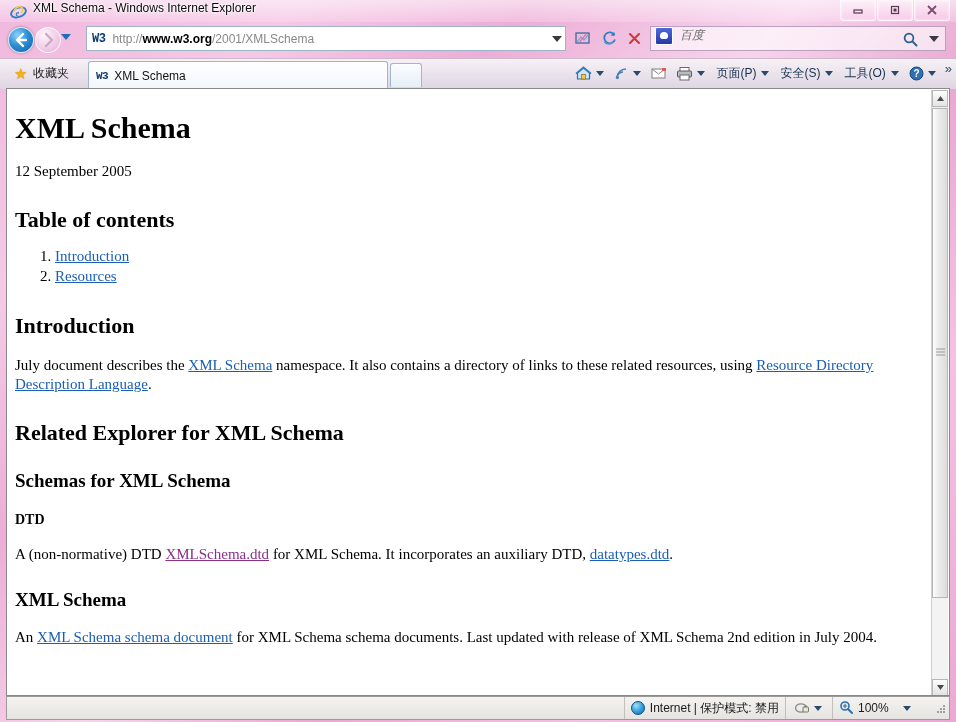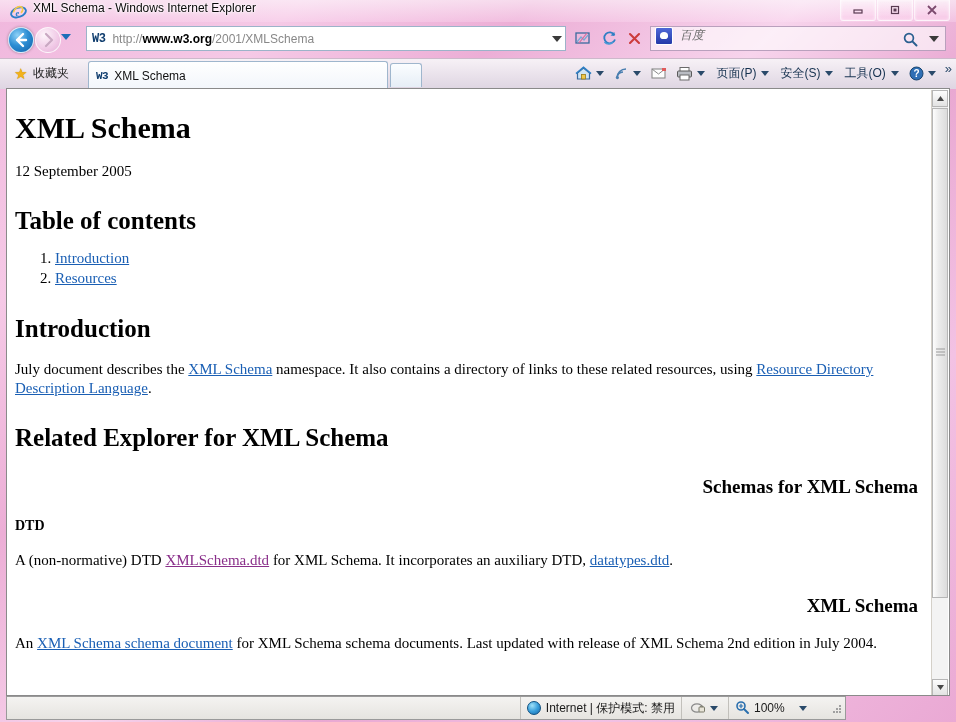--- a/index.html
+++ b/index.html
@@ -202,24 +202,24 @@
     overflow: hidden;
     font-family: "Liberation Serif", "DejaVu Serif", serif;
     color: #000;
     background: #fff;
   }
   .doc-inner { padding: 8px 8px 0 8px; }
   .doc h1 {
     font-size: 30px; margin: 14px 0 0 0; font-weight: bold; letter-spacing: 0px;
   }
   .doc h2 {
-    font-size: 25px; margin: 26px 0 0 0; font-weight: bold;
+    font-size: 22px; margin: 26px 0 0 0; font-weight: bold;
   }
   .doc h3 {
-    font-size: 19px; margin: 24px 0 0 0; font-weight: bold; text-align: right;
+    font-size: 19px; margin: 24px 0 0 0; font-weight: bold;
   }
   .doc h4 {
     font-size: 14px; margin: 20px 0 0 0; font-weight: bold;
   }
   .doc p {
     font-size: 15px; margin: 17px 0 0 0; line-height: 1.28;
   }
   .doc ol {
     font-size: 15px; margin: 14px 0 0 0; padding-left: 40px; line-height: 1.33;
   }
@@ -258,21 +258,21 @@
     display:block; height:1px; background:#9a9a9a; margin-bottom:2px;
   }
   .sb-track-lower {
     position: absolute; left: 0; top: 508px; width: 16px; height: 81px;
     background: #f3f3f3;
   }
 
   
   .statusbar {
     position: absolute; left: 6px; top: 674px;
-    width: 840px; height: 24px;
+    width: 944px; height: 24px;
     background: linear-gradient(to bottom,#f4f3f1,#e6e4e0);
     border: 1px solid #9a9a9a;
     box-sizing: border-box;
     display: flex; align-items: center;
     font-size: 12px; color: #1a1a1a;
   }
   .st-left { flex: 1; }
   .st-zone {
     display: flex; align-items: center;
     padding: 0 6px; height: 22px;

